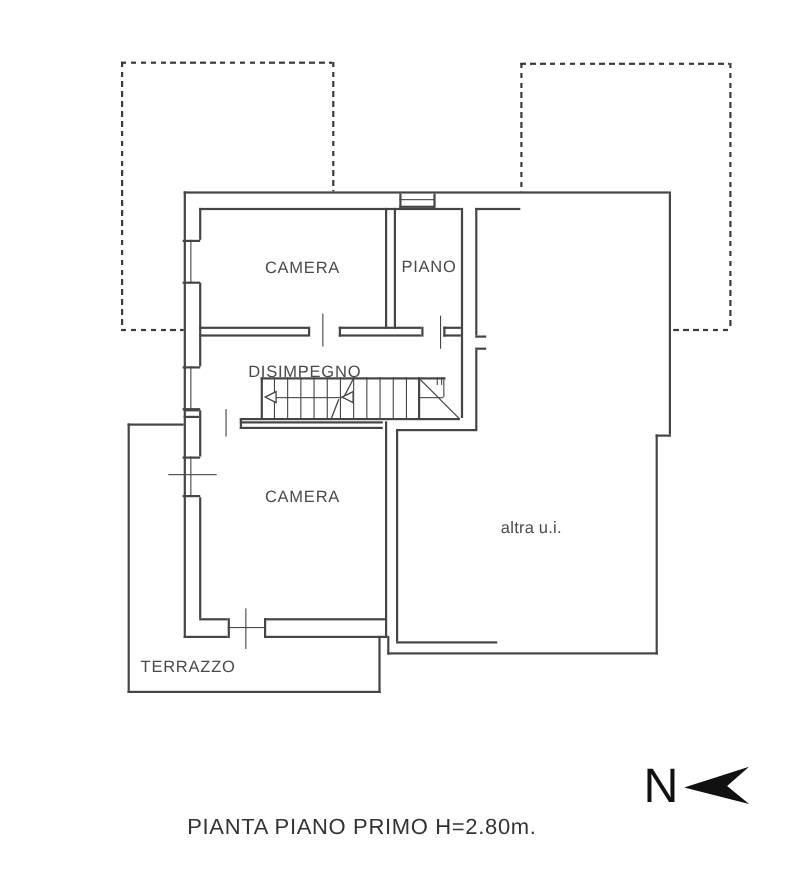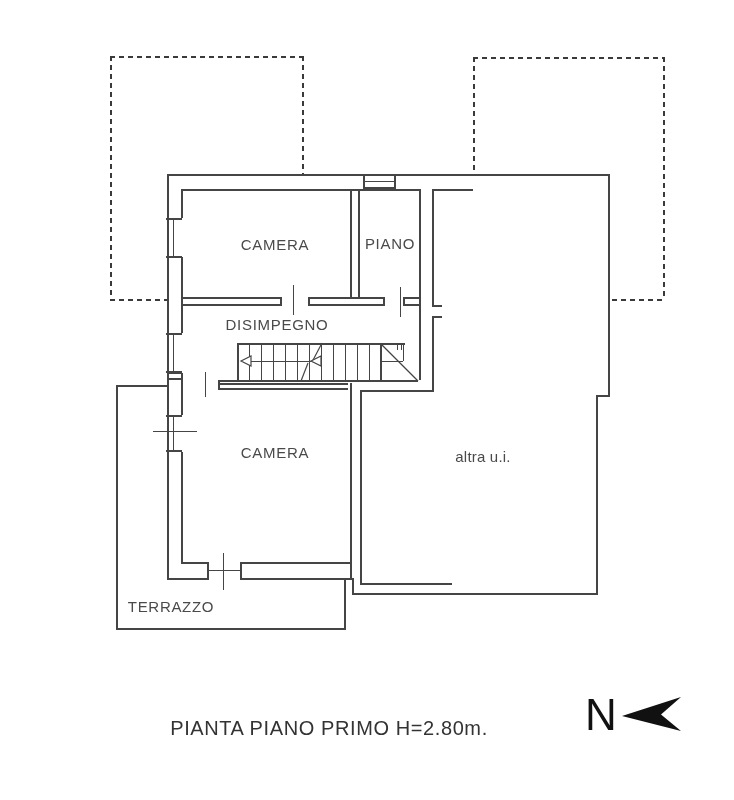--- a/index.html
+++ b/index.html
@@ -6,21 +6,21 @@
   #canvas{position:relative;width:734px;height:800px;background:#fff;overflow:hidden;
           font-family:"Liberation Sans",sans-serif;}
   .ln{position:absolute;background:#454545;}
   .h{height:2px}.v{width:2px}.h1{height:1.5px}.v1{width:1.5px}.hx{height:1px}.vx{width:1px}
   .hd{position:absolute;height:1.5px;background:repeating-linear-gradient(to right,#3a3a3a 0 5px,transparent 5px 9px);}
   .vd{position:absolute;width:1.5px;background:repeating-linear-gradient(to bottom,#3a3a3a 0 5px,transparent 5px 9px);}
   .lbl{position:absolute;transform:translate(-50%,-50%);font-size:15px;color:#4a4a4a;
        letter-spacing:0.7px;white-space:nowrap;}
   .lbl.small{letter-spacing:0.2px;}
   #title{position:absolute;transform:translate(-50%,-50%);font-size:20px;color:#333;
-         letter-spacing:0.6px;white-space:nowrap;}
+         letter-spacing:0.6px;white-space:nowrap;margin-top:25px;}
   #northN{position:absolute;transform:translate(-50%,-50%);font-size:44px;color:#111;
           font-weight:400;}
   svg{position:absolute;left:0;top:0;pointer-events:none;}
 </style>
 </head>
 <body>
 
 <div id="canvas">
 
   <div class="hd" style="left:110px;top:56px;width:192px"></div>
@@ -137,21 +137,21 @@
     <line x1="381" y1="344" x2="418" y2="381" stroke="#454545" stroke-width="1.2"></line>
     <line x1="322" y1="343" x2="312" y2="362" stroke="#454545" stroke-width="1.2"></line>
     <line x1="308" y1="363" x2="301" y2="381" stroke="#454545" stroke-width="1.2"></line>
     <polygon points="241,361 251,356 251,366" fill="#ffffff" stroke="#454545" stroke-width="1.2"></polygon>
     <polygon points="311,361 321,356 321,366" fill="#ffffff" stroke="#454545" stroke-width="1.2"></polygon>
     <polygon points="622,716 681,697 661,714.5 681,731" fill="#111111"></polygon>
   </svg>
 
   <div class="lbl" style="left:275px;top:244px">CAMERA</div>
   <div class="lbl" style="left:390px;top:243px">PIANO</div>
-  <div class="lbl" style="left:277px;top:324px">DISIMPEGNO</div>
+  <div class="lbl" style="left:277px;top:338px">DISIMPEGNO</div>
   <div class="lbl" style="left:275px;top:452px">CAMERA</div>
   <div class="lbl" style="left:171px;top:606px">TERRAZZO</div>
-  <div class="lbl small" style="left:483px;top:456px">altra u.i.</div>
+  <div class="lbl small" style="left:483px;top:480px">altra u.i.</div>
 
   <div id="title" style="left:329px;top:728px">PIANTA PIANO PRIMO H=2.80m.</div>
   <div id="northN" style="left:601px;top:715px">N</div>
 
 </div>
 
 </body></html>

